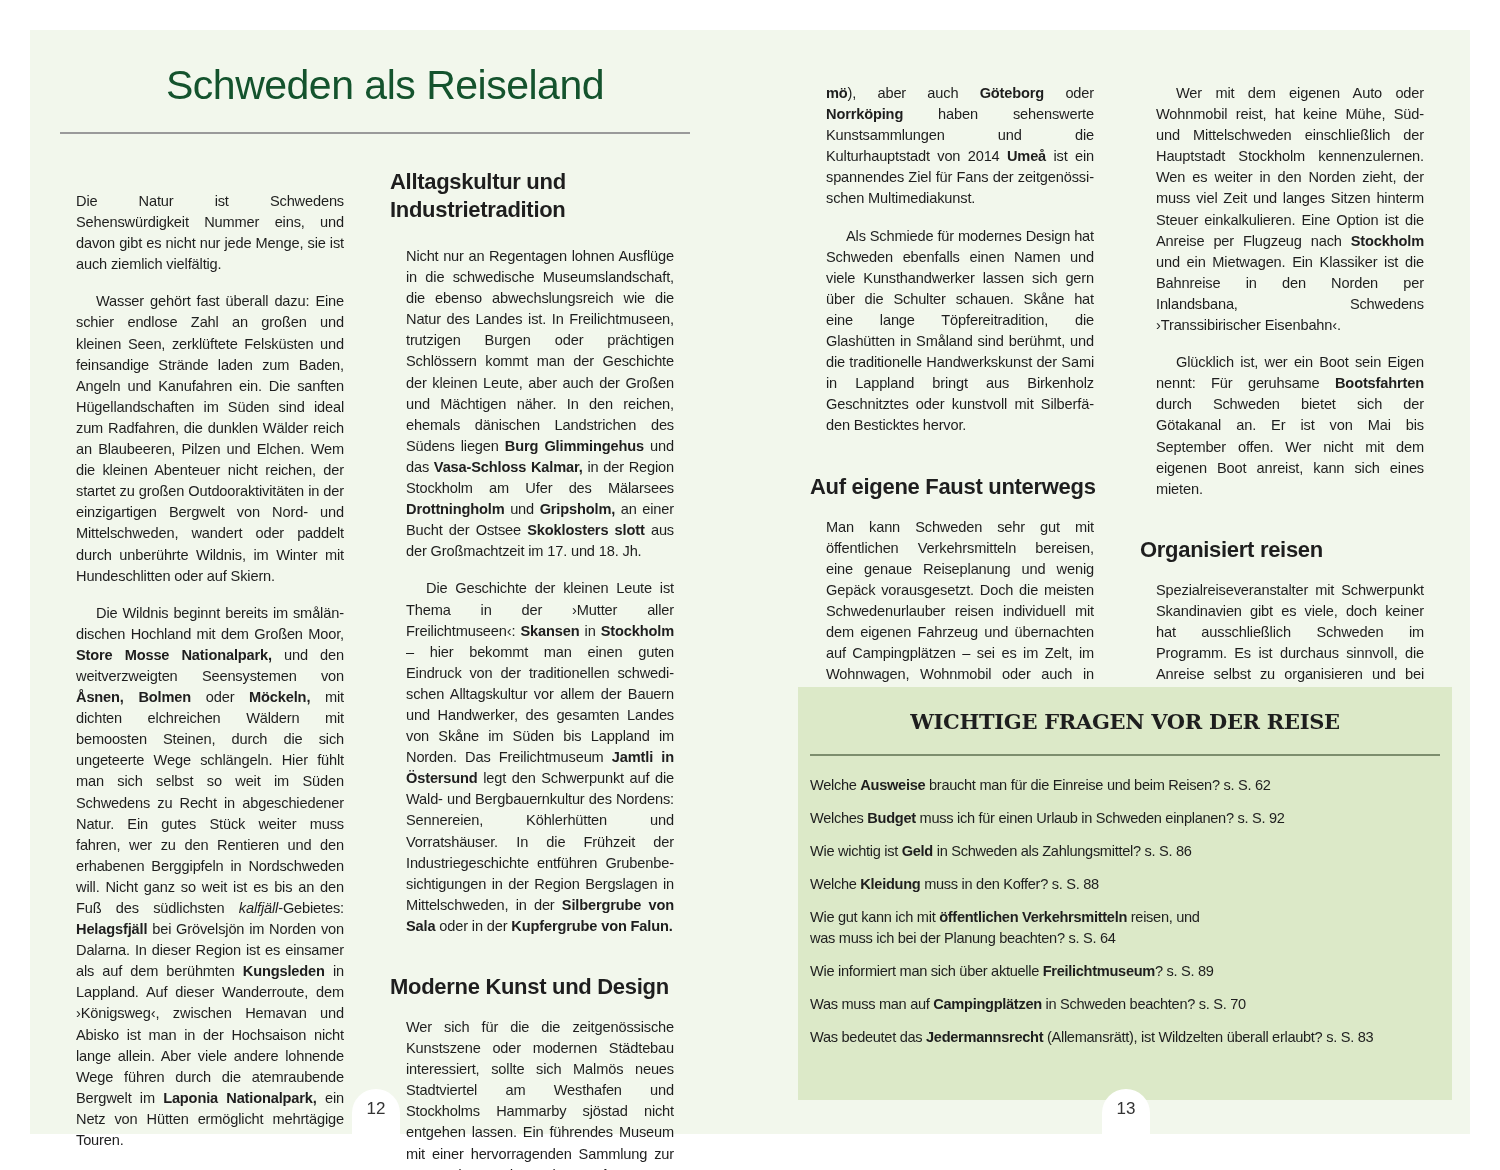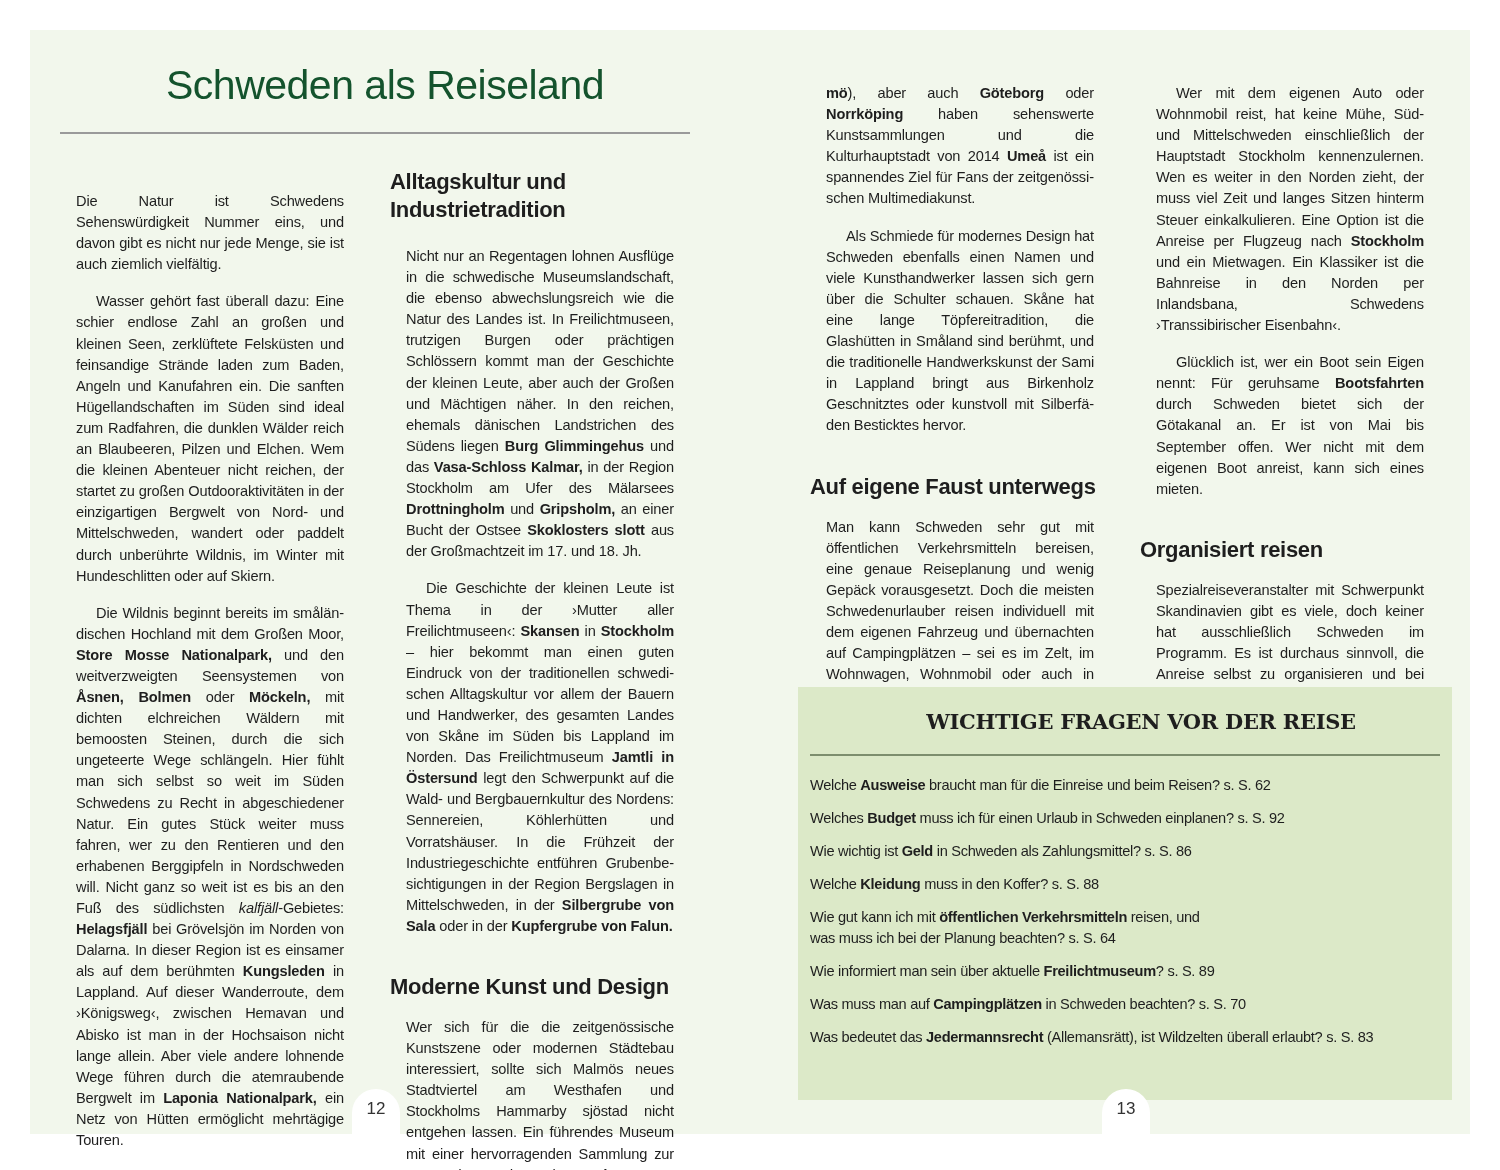--- a/index.html
+++ b/index.html
@@ -15,21 +15,21 @@
   .col p.ind { text-indent:20px; }
   .col h2 { margin:0; font-size:22px; line-height:28px; font-weight:bold; color:#1e1e1e; text-align:left; letter-spacing:-0.3px;}
   b { font-weight:bold; }
   i { font-style:italic; }
   .c1 { left:60px; top:175px; }
   .c2 { left:390px; top:168px; }
   .c3 { left:810px; top:67px; }
   .c4 { left:1140px; top:67px; }
   .box { position:absolute; left:798px; top:687px; width:654px; height:413px; background:#dce9c8; }
   .box-title { position:absolute; left:0; width:654px; top:22px; text-align:center; font-family:"DejaVu Serif", serif;
-               font-weight:bold; font-size:21px; letter-spacing:-0.3px; color:#1e1e1e; margin:0;padding-left:16px; }
+               font-weight:bold; font-size:21px; letter-spacing:-0.3px; color:#1e1e1e; margin:0; }
   .box-rule { position:absolute; left:12px; top:67px; width:630px; height:2px; background:#7d8e6e; }
   .faq { position:absolute; left:12px; top:88px; width:630px; font-size:14.6px; line-height:21px; letter-spacing:-0.3px; }
   .faq .q { margin:0 0 12px 0; }
   .pgnum { position:absolute; top:1089px; width:48px; height:54px; border-radius:24px 24px 0 0; background:#ffffff;
            text-align:center; font-size:17px; color:#333; padding-top:10px; box-sizing:border-box; }
   .pgnum.left { left:352px; }
   .pgnum.right { left:1102px; }
 </style>
 </head>
 <body>
@@ -70,20 +70,20 @@
 
 <div class="box">
   <h3 class="box-title">WICHTIGE FRAGEN VOR DER REISE</h3>
   <div class="box-rule"></div>
   <div class="faq">
     <p class="q"><span>Welche </span><b>Ausweise</b><span> braucht man für die Einreise und beim Reisen? s. S. 62</span></p>
     <p class="q"><span>Welches </span><b>Budget</b><span> muss ich für einen Urlaub in Schweden einplanen? s. S. 92</span></p>
     <p class="q"><span>Wie wichtig ist </span><b>Geld</b><span> in Schweden als Zahlungsmittel? s. S. 86</span></p>
     <p class="q"><span>Welche </span><b>Kleidung</b><span> muss in den Koffer? s. S. 88</span></p>
     <p class="q"><span>Wie gut kann ich mit </span><b>öffentlichen Verkehrsmitteln</b><span> reisen, und</span><br><span>was muss ich bei der Planung beachten? s. S. 64</span></p>
-    <p class="q"><span>Wie informiert man sein über aktuelle </span><b>Freilichtmuseum</b><span>? s. S. 89</span></p>
+    <p class="q"><span>Wie informiert man sich über aktuelle </span><b>Freilichtmuseum</b><span>? s. S. 89</span></p>
     <p class="q"><span>Was muss man auf </span><b>Campingplätzen</b><span> in Schweden beachten? s. S. 70</span></p>
     <p class="q"><span>Was bedeutet das </span><b>Jedermannsrecht</b><span> (Allemansrätt), ist Wildzelten überall erlaubt? s. S. 83</span></p>
   </div>
 </div>
 
 <div class="pgnum left">12</div>
 <div class="pgnum right">13</div>
 
 </body></html>

